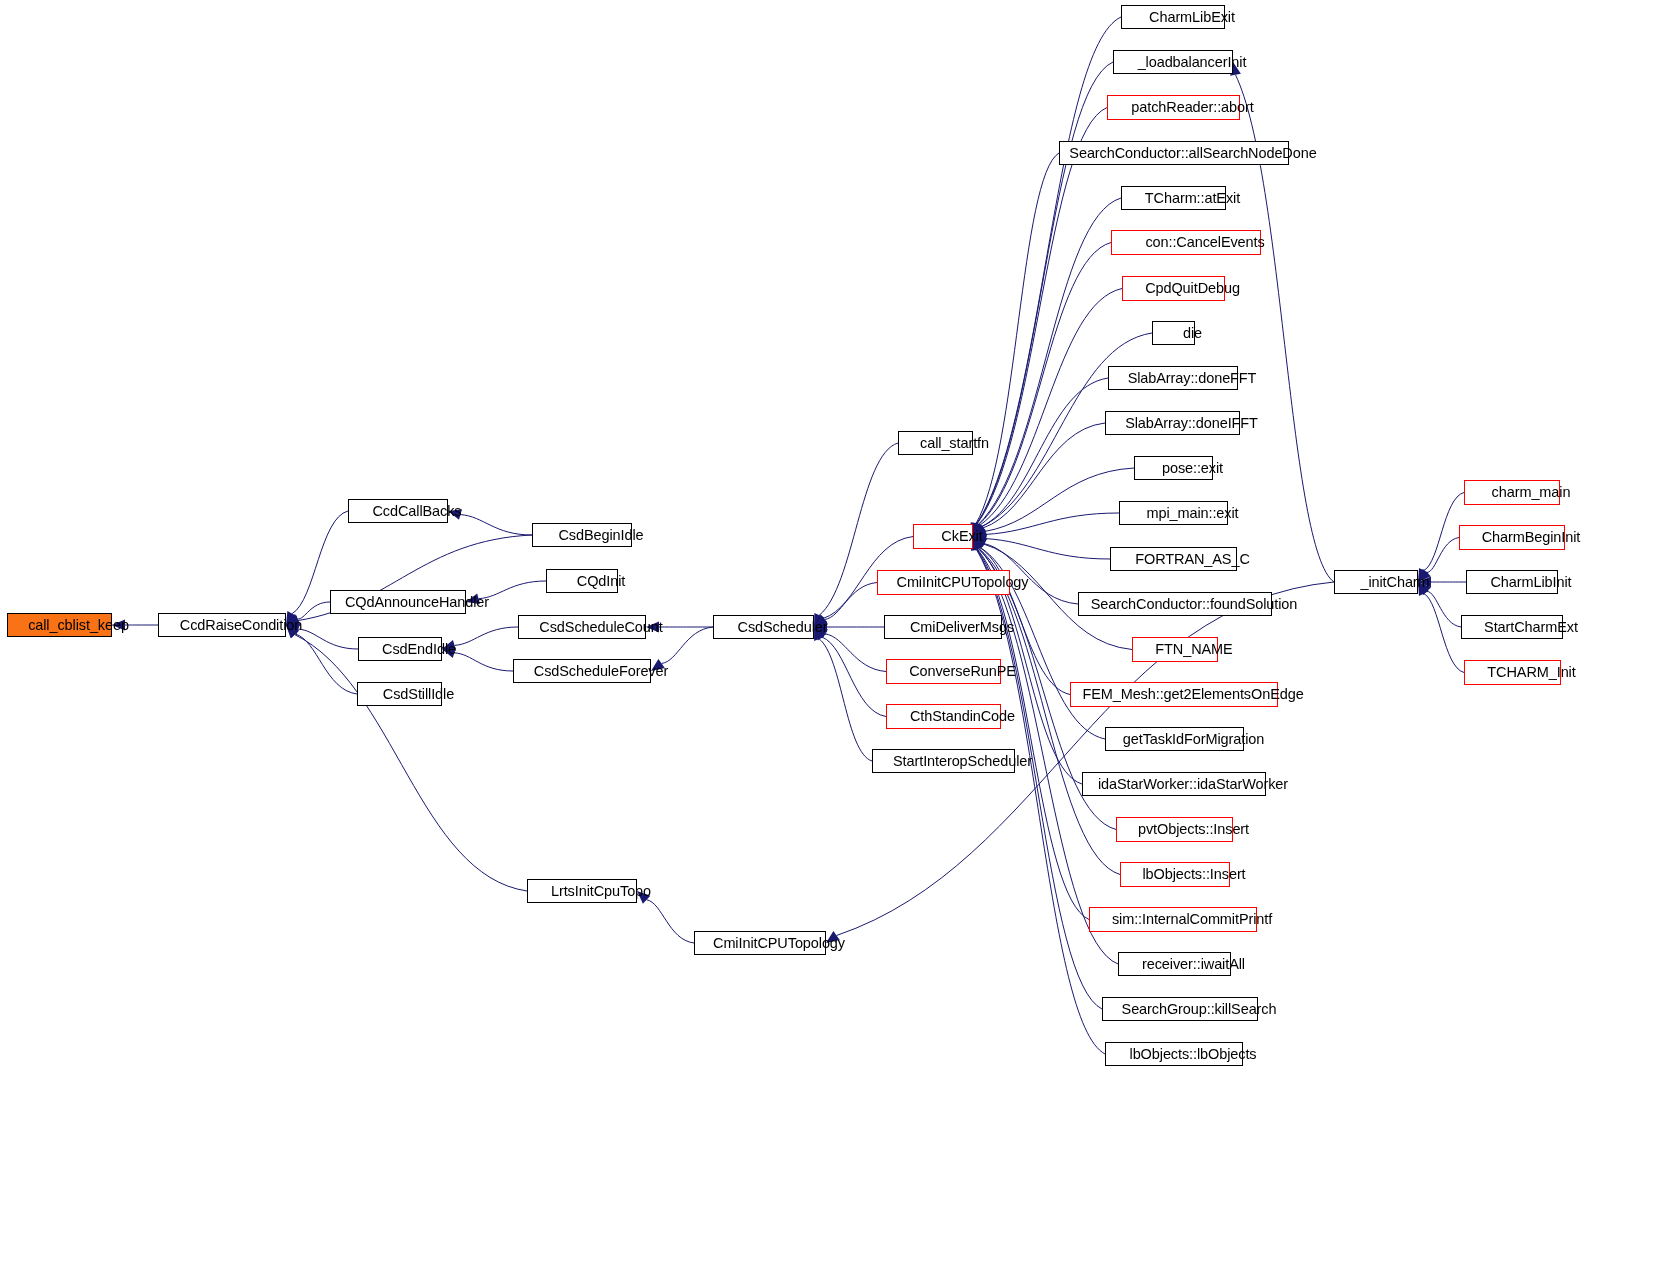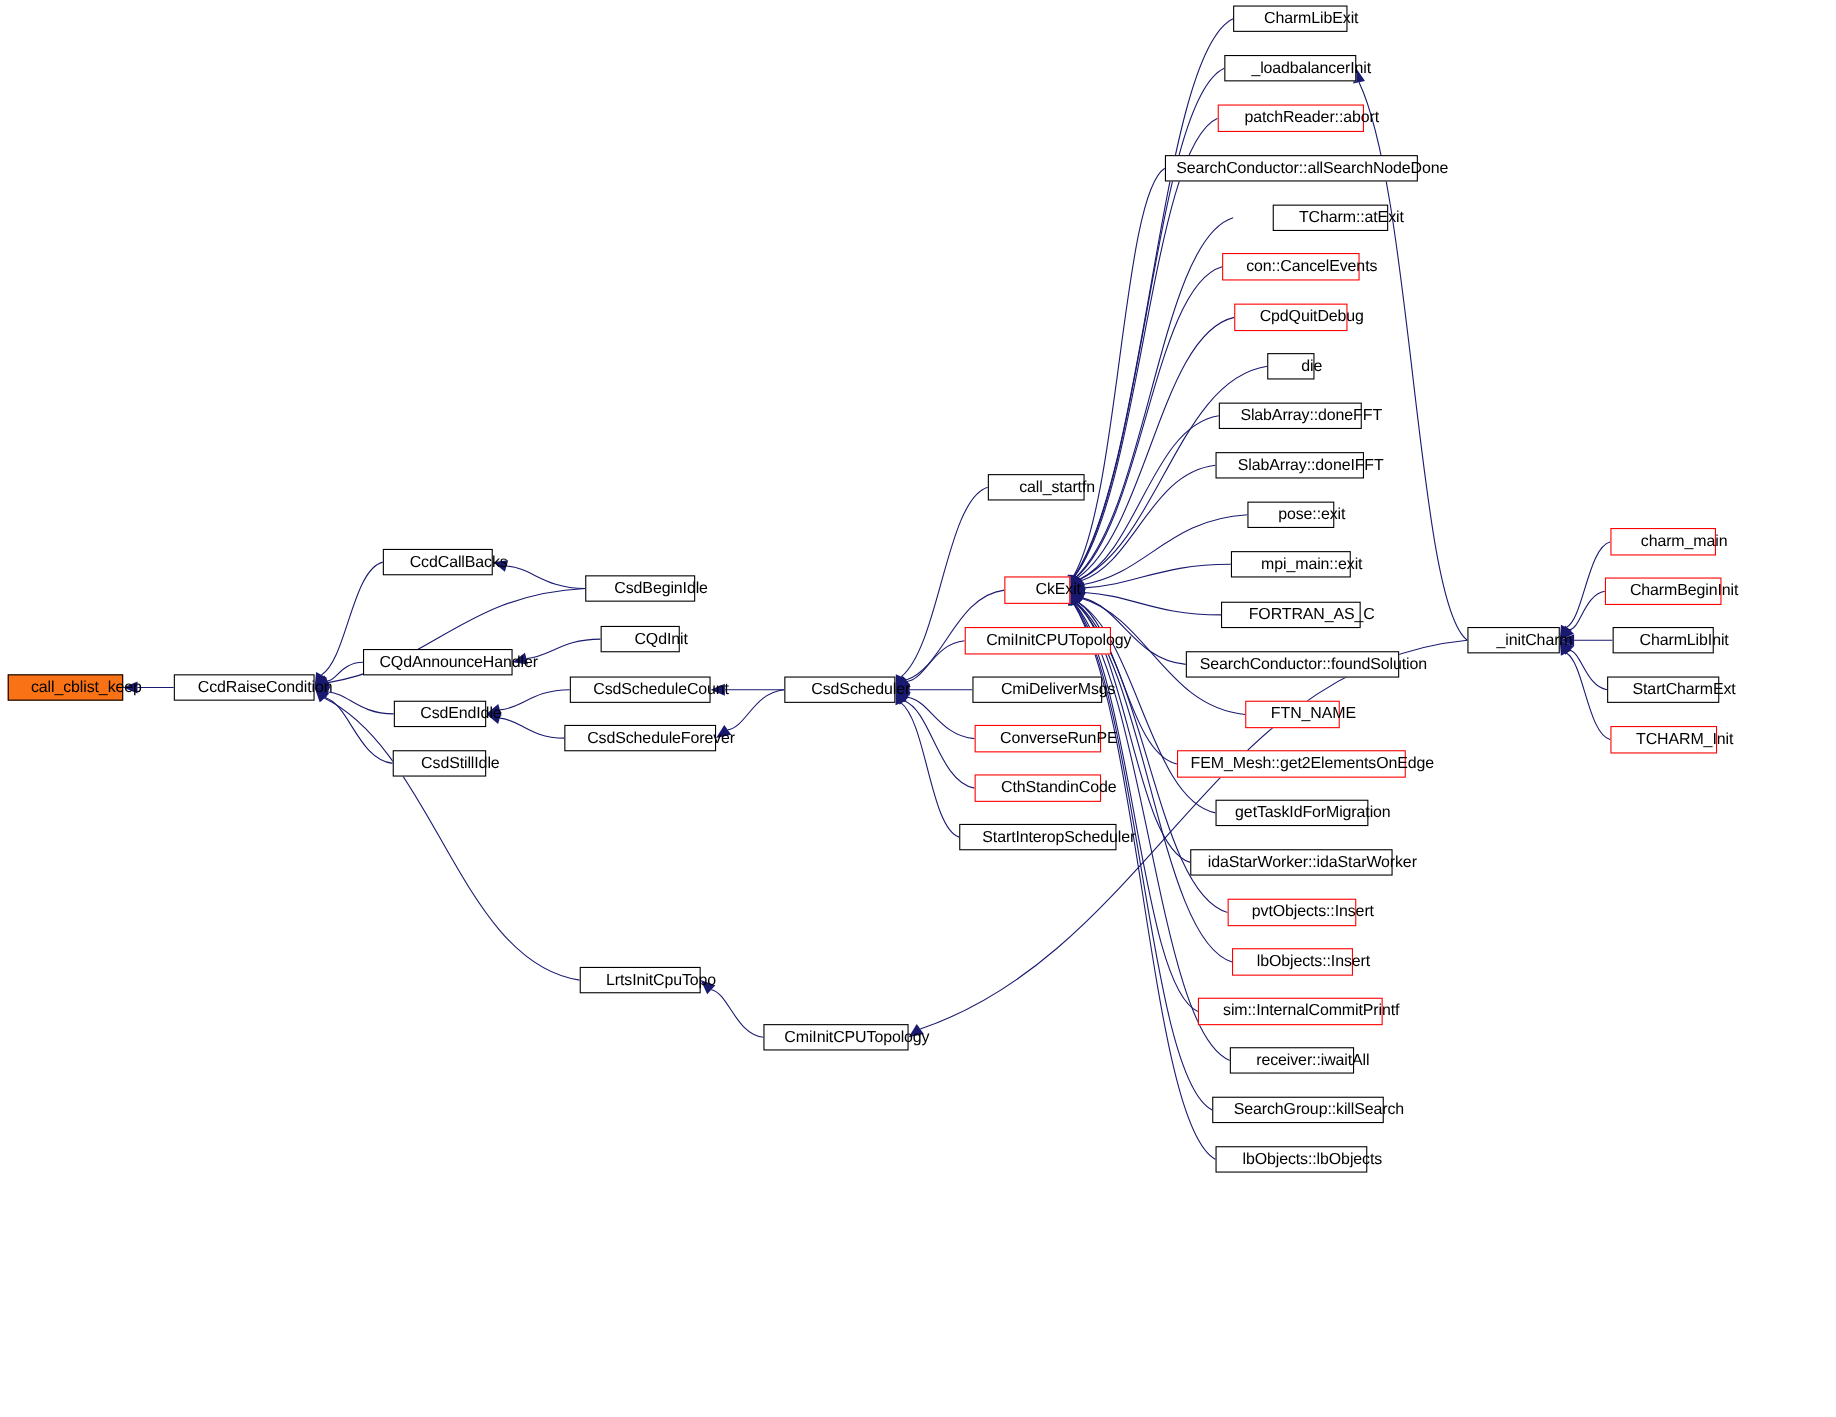--- a/index.html
+++ b/index.html
@@ -194,21 +194,21 @@
       </div>
       <div class="node" style="left: 527px; top: 879px; width: 110px; height: 24px;">
         <span class="node-label">LrtsInitCpuTopo</span>
       </div>
       <div class="node" style="left: 694px; top: 931px; width: 132px; height: 24px;">
         <span class="node-label">CmiInitCPUTopology</span>
       </div>
       <div class="node" style="left: 713px; top: 615px; width: 101px; height: 24px;">
         <span class="node-label">CsdScheduler</span>
       </div>
-      <div class="node" style="left: 898px; top: 431px; width: 88px; height: 24px;">
+      <div class="node" style="left: 898px; top: 431px; width: 75px; height: 24px;">
         <span class="node-label">call_startfn</span>
       </div>
       <div class="node red" style="left: 913px; top: 524px; width: 60px; height: 25px;">
         <span class="node-label">CkExit</span>
       </div>
       <div class="node red" style="left: 877px; top: 570px; width: 133px; height: 25px;">
         <span class="node-label">CmiInitCPUTopology</span>
       </div>
       <div class="node" style="left: 884px; top: 615px; width: 118px; height: 24px;">
         <span class="node-label">CmiDeliverMsgs</span>
@@ -227,24 +227,24 @@
       </div>
       <div class="node" style="left: 1113px; top: 50px; width: 120px; height: 24px;">
         <span class="node-label">_loadbalancerInit</span>
       </div>
       <div class="node red" style="left: 1107px; top: 95px; width: 133px; height: 25px;">
         <span class="node-label">patchReader::abort</span>
       </div>
       <div class="node" style="left: 1059px; top: 141px; width: 230px; height: 24px;">
         <span class="node-label">SearchConductor::allSearchNodeDone</span>
       </div>
-      <div class="node" style="left: 1121px; top: 186px; width: 105px; height: 24px; margin-left: 36px;">
+      <div class="node" style="left: 1121px; top: 186px; width: 105px; height: 24px;">
         <span class="node-label">TCharm::atExit</span>
       </div>
-      <div class="node red" style="left: 1111px; top: 230px; width: 125px; height: 25px;">
+      <div class="node red" style="left: 1111px; top: 230px; width: 150px; height: 25px;">
         <span class="node-label">con::CancelEvents</span>
       </div>
       <div class="node red" style="left: 1122px; top: 276px; width: 103px; height: 25px;">
         <span class="node-label">CpdQuitDebug</span>
       </div>
       <div class="node" style="left: 1152px; top: 321px; width: 43px; height: 24px;">
         <span class="node-label">die</span>
       </div>
       <div class="node" style="left: 1108px; top: 366px; width: 130px; height: 24px;">
         <span class="node-label">SlabArray::doneFFT</span>

